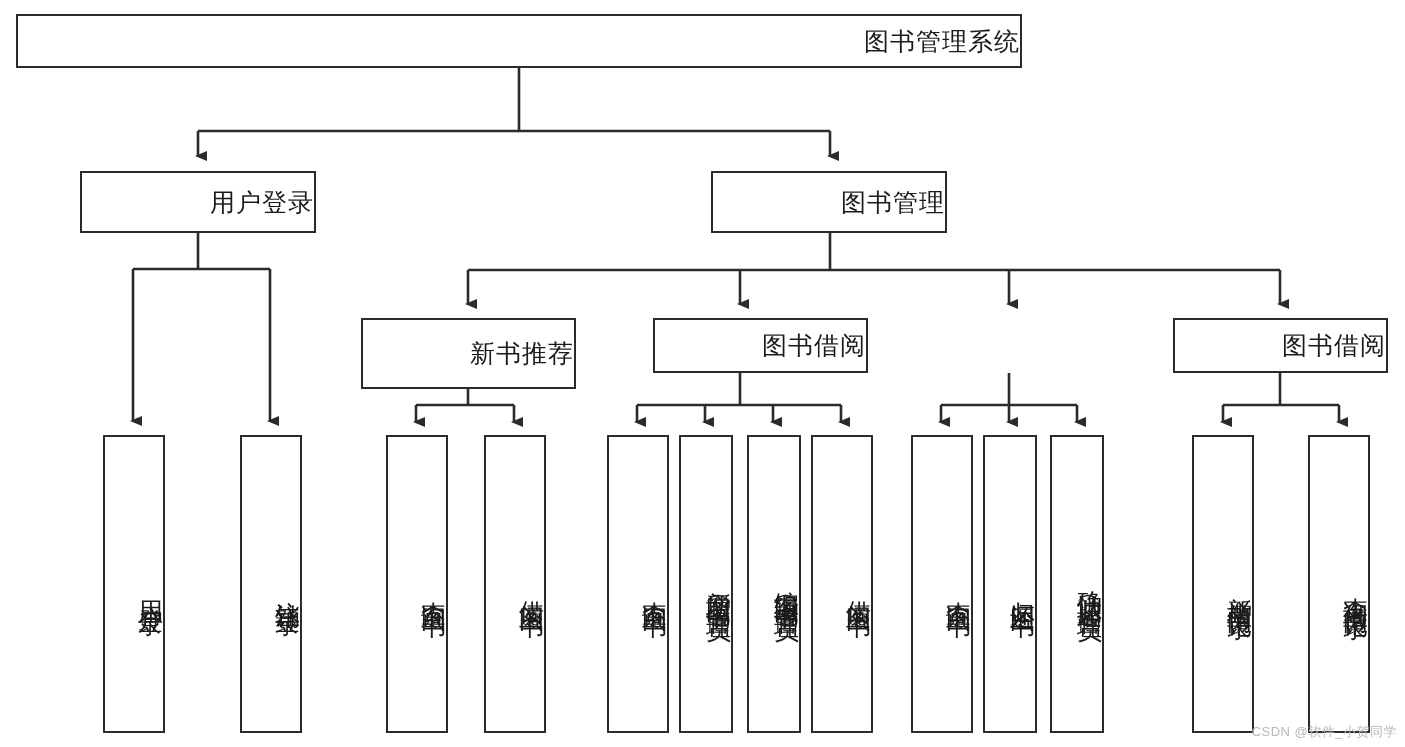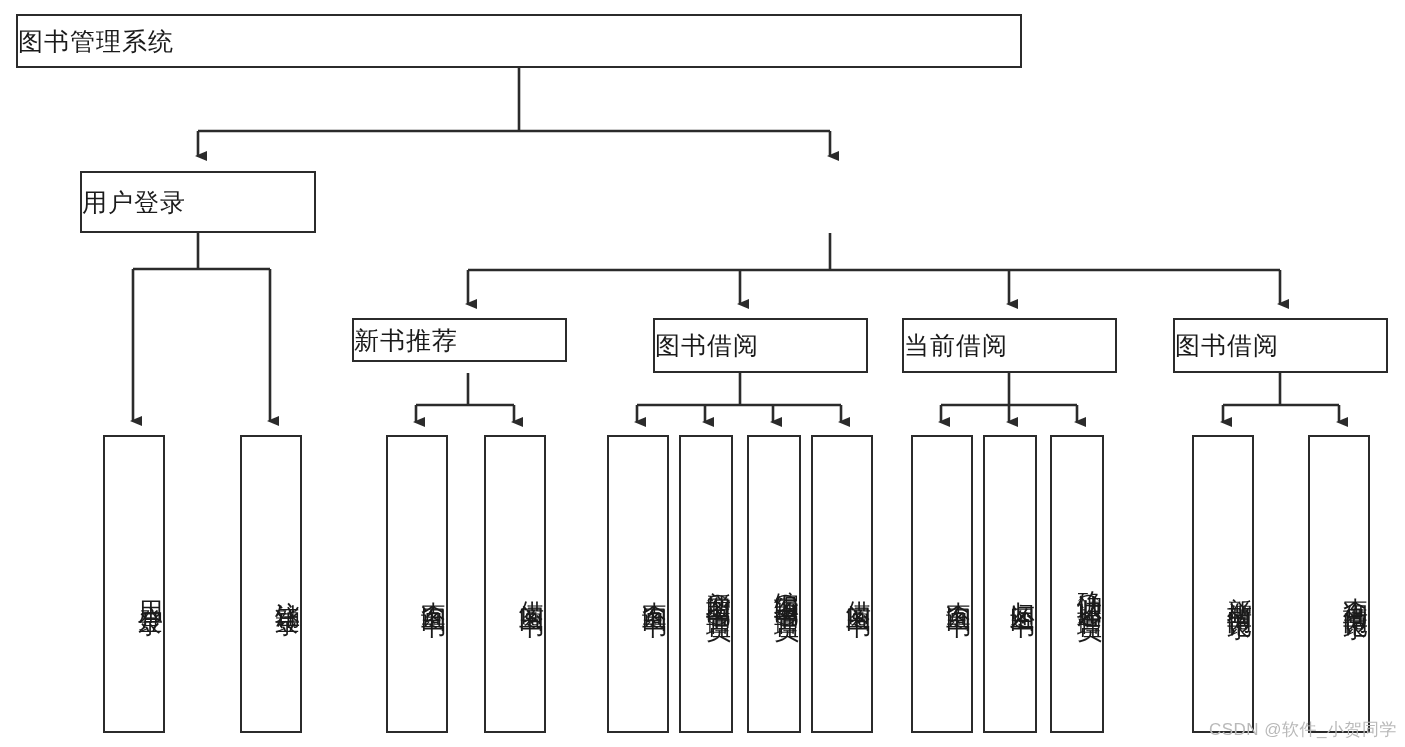--- a/index.html
+++ b/index.html
@@ -17,21 +17,21 @@
     background: #ffffff;
     overflow: hidden;
   }
   .node {
     position: absolute;
     box-sizing: border-box;
     border: 2px solid #2b2b2b;
     background: #ffffff;
     display: flex;
     align-items: center;
-    justify-content: flex-start;
+    justify-content: flex-end;
     color: #1a1a1a;
   }
   .node.horiz {
     font-size: 25px;
     letter-spacing: 1px;
   }
   .node.vert {
     writing-mode: vertical-rl;
     text-orientation: upright;
     font-size: 25px;
@@ -51,21 +51,21 @@
     left: 0;
     top: 0;
     width: 1405px;
     height: 747px;
     pointer-events: none;
   }
   .watermark {
     position: absolute;
     right: 8px;
     bottom: 6px;
-    font-size: 17px;
+    font-size: 13px;
     color: #b9b9b9;
     letter-spacing: 0.5px;
     white-space: nowrap;
     text-align: right;
   }
 </style>
 </head>
 <body>
 
 <div id="canvas">
@@ -120,29 +120,29 @@
     </g>
   </svg>
 
   <div class="node horiz" style="left:16px; top:14px; width:1006px; height:54px;">
     <span>图书管理系统</span>
   </div>
 
   <div class="node horiz" style="left:80px; top:171px; width:236px; height:62px;">
     <span>用户登录</span>
   </div>
+  <div class="node horiz" style="left:711px; top:171px; width:236px; height:62px;">
+    <span>图书管理</span>
+  </div>
 
-  <div class="node horiz" style="left:352px; top:318px; width:215px; height:44px;">
+  <div class="node horiz" style="left:361px; top:318px; width:215px; height:71px;">
     <span>新书推荐</span>
   </div>
   <div class="node horiz" style="left:633px; top:318px; width:215px; height:55px;margin-left:20px;">
     <span>图书借阅</span>
-  </div>
-  <div class="node horiz" style="left:902px; top:318px; width:215px; height:55px;">
-    <span>当前借阅</span>
   </div>
   <div class="node horiz" style="left:1173px; top:318px; width:215px; height:55px;">
     <span>图书借阅</span>
   </div>
 
   <div class="node vert" style="left:103px; top:435px; width:62px; height:298px;">
     <span>用户登录</span>
   </div>
   <div class="node vert" style="left:240px; top:435px; width:62px; height:298px;">
     <span>注销登录</span>

